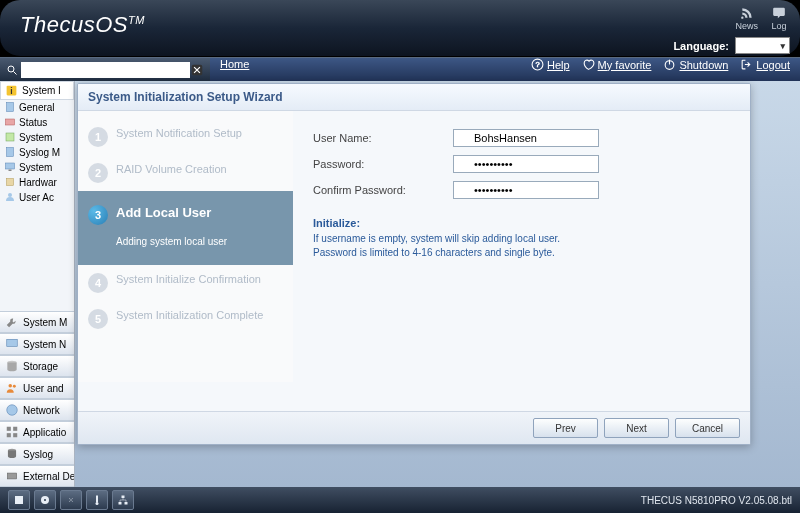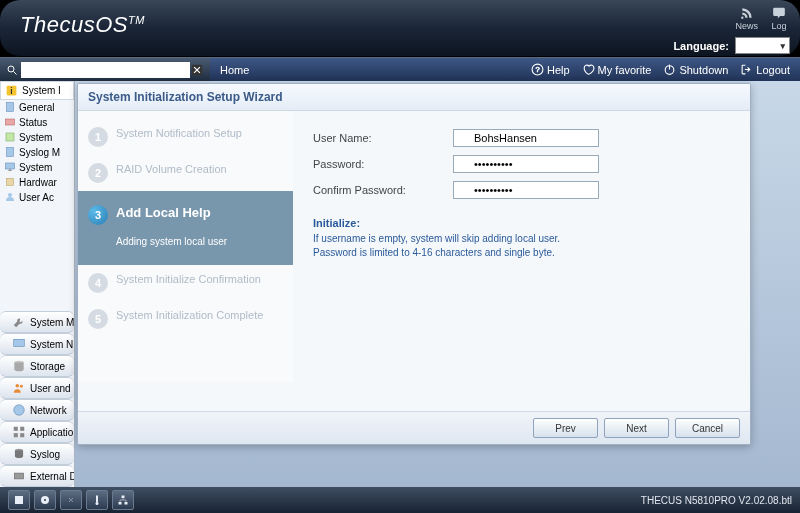--- a/index.html
+++ b/index.html
@@ -15,35 +15,35 @@
 .lang-bar { position: absolute; bottom: 2px; right: 10px; display: flex; align-items: center; gap: 6px; color: #fff; font-size: 11px; font-weight: bold; text-align: right; }
 .lang-select { background: #fff; border: 1px solid #888; font-size: 10px; height: 17px; display: flex; align-items: center; padding: 0 4px; width: 55px; justify-content: space-between; }
 .lang-select::after { content: '▾'; font-size: 9px; color: #333; }
 
 
 .path-bar { background: linear-gradient(to bottom, #4a5a70, #1f2d40); height: 24px; display: flex; align-items: center; border-top: 1px solid #5a6a80; }
 .search-box { display: flex; align-items: center; width: 210px; padding: 0 6px; }
 .search-box input { flex: 1; height: 16px; border: none; font-size: 11px; padding: 0 4px; }
 .search-ico { width: 12px; height: 12px; fill: #fff; margin-right: 3px; }
 .clear-ico { width: 14px; height: 14px; cursor: pointer; }
-.path-bar-right { flex: 1; background: linear-gradient(to bottom, #3d5785, #213357); height: 100%; display: flex; align-items: center; padding: 0 10px; color: #fff; font-size: 11px; }
+.path-bar-right { flex: 1; background: linear-gradient(to bottom, #3d5785, #213357); height: 100%; display: flex; align-items: flex-start; padding: 0 10px; color: #fff; font-size: 11px; text-decoration: underline; }
 .path-bar-tools { margin-left: auto; display: flex; gap: 12px; align-items: center; }
 .tool-item { display: flex; align-items: center; gap: 3px; cursor: pointer; }
 .tool-item svg { width: 13px; height: 13px; fill: #fff; stroke: #fff; }
 
 
 .body-layout { display: flex; height: calc(513px - 57px - 24px - 26px); }
 .sidebar { width: 75px; background: #f2f5f9; border-right: 1px solid #aab4c2; display: flex; flex-direction: column; font-size: 10px; overflow: hidden; }
 .side-row { display: flex; align-items: center; padding: 2px 4px; gap: 4px; border-bottom: 1px solid #d0d8e2; white-space: nowrap; overflow: hidden; cursor: pointer; background: linear-gradient(to bottom, #fff, #e6ecf4); }
 .side-row.active { background: #fff; border: 1px solid #d0d8e2; }
 .side-row svg { width: 13px; height: 13px; flex-shrink: 0; }
 .side-tree { padding-left: 2px; display: flex; flex-direction: column; gap: 1px; margin-bottom: auto; }
 .side-tree .side-leaf { display: flex; align-items: center; gap: 3px; font-size: 10px; padding: 1px 2px; white-space: nowrap; overflow: hidden; cursor: pointer; }
 .side-leaf svg { width: 12px; height: 12px; flex-shrink: 0; }
-.side-cat { display: flex; align-items: center; gap: 4px; padding: 3px 12px; background: linear-gradient(to bottom, #fff, #dde4ee); border-top: 1px solid #c3cedb; border-bottom: 1px solid #c3cedb; font-size: 10px; white-space: nowrap; overflow: hidden; cursor: pointer; border-radius: 6px; }
+.side-cat { display: flex; align-items: center; gap: 4px; padding: 3px 5px; background: linear-gradient(to bottom, #fff, #dde4ee); border-top: 1px solid #c3cedb; border-bottom: 1px solid #c3cedb; font-size: 10px; white-space: nowrap; overflow: hidden; cursor: pointer; }
 .side-cat svg { width: 14px; height: 14px; flex-shrink: 0; }
 
 
 .main { flex: 1; background: linear-gradient(to bottom, #c8d8e8, #a4b8d0); position: relative; padding: 2px; }
 .wizard { position: absolute; left: 2px; top: 2px; width: 674px; height: 362px; background: #f5f8fb; border: 1px solid #9fb0c6; box-shadow: 0 2px 8px rgba(0,0,0,.25); display: flex; flex-direction: column; border-radius: 2px; overflow: hidden; }
 .wizard-title { color: #3b5a88; font-size: 12px; font-weight: bold; padding: 6px 10px; border-bottom: 1px solid #cfd8e4; background: linear-gradient(to bottom,#f6faff,#e4ecf6); }
 .wizard-body { flex: 1; display: flex; }
 .wizard-steps { width: 215px; background: #f9fafb; padding: 8px 0; }
 .step { display: flex; align-items: flex-start; gap: 8px; padding: 8px 10px; color: #b0bbc8; font-size: 11px; }
 .step .num { width: 20px; height: 20px; border-radius: 50%; background: #d5dbe3; color: #fff; display: flex; align-items: center; justify-content: center; font-size: 11px; font-weight: bold; flex-shrink: 0; }
@@ -270,21 +270,21 @@
             </div>
           <div class="step">
               <div class="num">2</div>
               <div>
                 <div class="step-title">RAID Volume Creation</div>
               </div>
             </div>
           <div class="step active">
               <div class="num">3</div>
               <div>
-                <div class="step-title">Add Local Help</div>
+                <div class="step-title">Add Local User</div>
                 <div class="step-desc">Adding system local user</div>
               </div>
             </div>
           <div class="step">
               <div class="num">4</div>
               <div>
                 <div class="step-title">System Initialize Confirmation</div>
               </div>
             </div>
           <div class="step">
@@ -351,14 +351,14 @@
       </div>
     <div class="foot-btn">
         <svg viewBox="0 0 24 24">
           <rect x="9" y="3" width="6" height="5"></rect>
           <rect x="3" y="16" width="6" height="5"></rect>
           <rect x="15" y="16" width="6" height="5"></rect>
           <path d="M12 8v4M6 16v-4h12v4" stroke="#e8eef6" fill="none"></path>
         </svg>
       </div>
   </div>
-  <div class="footer-status">THECUS N5810PRO V2.02.08.btl</div>
+  <div class="footer-status">THECUS N5810PRO V2.05.08.btl</div>
 </div>
 
 </body></html>

